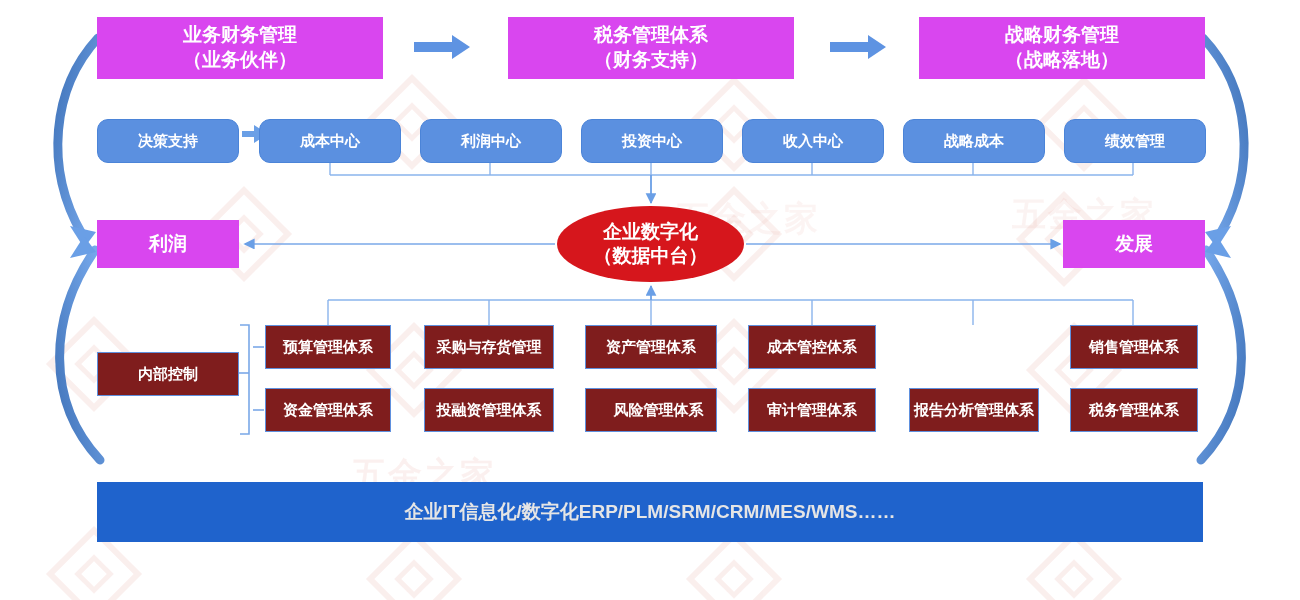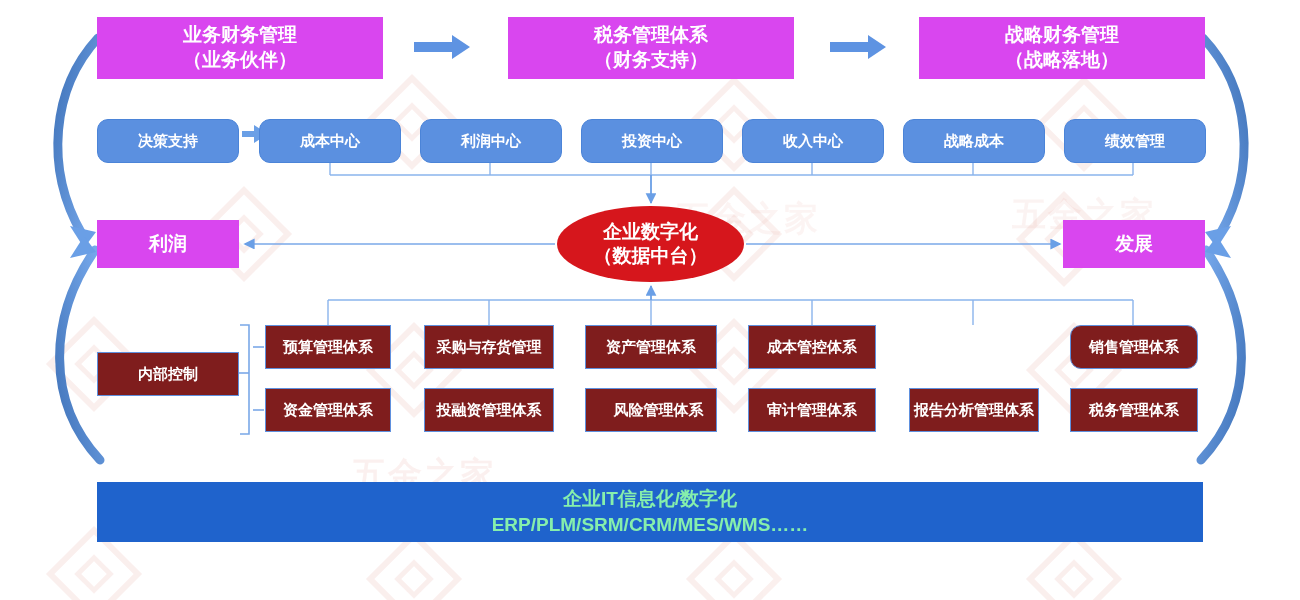--- a/index.html
+++ b/index.html
@@ -42,22 +42,22 @@
   .box.light{background:#5b90e0;border:1px solid #4b84d8;}
   .box.pale{background:#7f1d1d;border:1px solid #5f90de;}
 
   .tier1{width:286px;height:62px;font-size:19px;}
   .row2{height:44px;font-size:15px;border-radius:11px;}
   .side{width:142px;height:48px;font-size:19px;}
   .grid-item{height:44px;font-size:15px;}
   .ic{width:142px;height:44px;font-size:15px;}
   .footer{
     position:absolute;z-index:2;left:97px;top:482px;width:1106px;height:60px;
-    background:#1f63cc;display:flex;flex-direction:column;
-    align-items:center;justify-content:center;color:#86efac;
+    background:#1f63cc;display:flex;flex-direction:row;
+    align-items:center;justify-content:center;color:#e5e5e5;
     font-weight:700;font-size:19px;line-height:1.35;
   }
 
   
   .ellipse{
     position:absolute;z-index:4;left:557px;top:206px;width:187px;height:76px;
     background:#d6161c;border-radius:50%;
     display:flex;flex-direction:column;align-items:center;justify-content:center;
     color:#ffffff;font-weight:700;font-size:19px;line-height:1.28;
   }
@@ -203,21 +203,21 @@
     <span>企业数字化</span>
     <span>（数据中台）</span>
   </div>
 
   <div class="box pale ic" style="left:97px;top:352px;">内部控制</div>
 
   <div class="box pale grid-item" style="left:265px;top:325px;width:126px;">预算管理体系</div>
   <div class="box pale grid-item" style="left:424px;top:325px;width:130px;">采购与存货管理</div>
   <div class="box pale grid-item" style="left:585px;top:325px;width:132px;">资产管理体系</div>
   <div class="box pale grid-item" style="left:748px;top:325px;width:128px;">成本管控体系</div>
-  <div class="box pale grid-item" style="left:1070px;top:325px;width:128px;border-radius:11px;">销售管理体系</div>
+  <div class="box pale grid-item" style="left:1070px;top:325px;width:128px;">销售管理体系</div>
 
   <div class="box pale grid-item" style="left:265px;top:388px;width:126px;">资金管理体系</div>
   <div class="box pale grid-item" style="left:424px;top:388px;width:130px;">投融资管理体系</div>
   <div class="box pale grid-item" style="left:585px;top:388px;width:132px;padding-left:15px;">风险管理体系</div>
   <div class="box pale grid-item" style="left:748px;top:388px;width:128px;">审计管理体系</div>
   <div class="box pale grid-item" style="left:909px;top:388px;width:130px;">报告分析管理体系</div>
   <div class="box pale grid-item" style="left:1070px;top:388px;width:128px;">税务管理体系</div>
 
   <div class="footer">
     <div>企业IT信息化/数字化</div>

